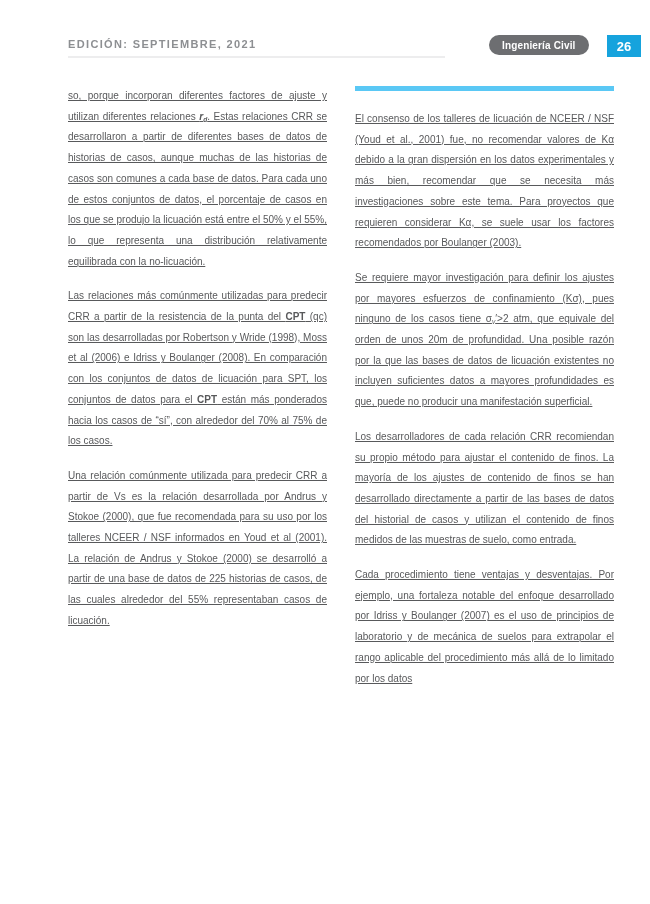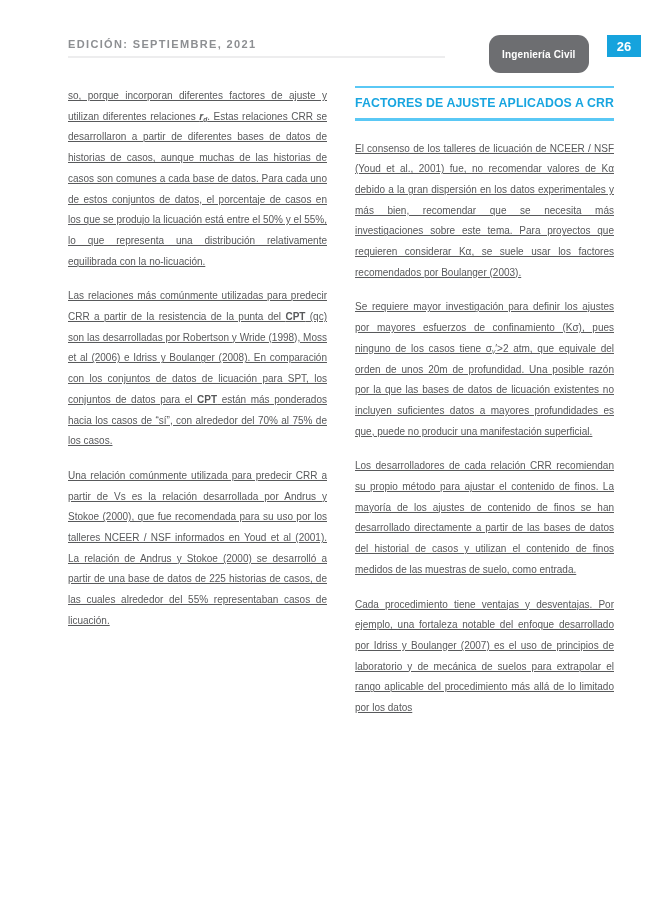--- a/index.html
+++ b/index.html
@@ -44,21 +44,21 @@
     left: 68px;
     top: 56px;
     width: 377px;
     height: 2px;
     background: #ededee;
   }
   .brand-badge {
     position: absolute;
     left: 489px;
     top: 35px;
-    height: 38px;
+    height: 20px;
     padding: 0 13px;
     border-radius: 11px;
     background: #6d6e71;
     color: #ffffff;
     font-size: 10px;
     font-weight: bold;
     letter-spacing: 0.15px;
     display: flex;
     align-items: center;
     justify-content: center;
@@ -154,21 +154,20 @@
       <div id="left-col-body">
           <p class="body-text">so, porque incorporan diferentes factores de ajuste y utilizan diferentes relaciones <b><i>r</i></b><b><i><sub>d</sub></i></b>. Estas relaciones CRR se desarrollaron a partir de diferentes bases de datos de historias de casos, aunque muchas de las historias de casos son comunes a cada base de datos. Para cada uno de estos conjuntos de datos, el porcentaje de casos en los que se produjo la licuación está entre el 50% y el 55%, lo que representa una distribución relativamente equilibrada con la no-licuación.</p>
           <p class="body-text">Las relaciones más comúnmente utilizadas para predecir CRR a partir de la resistencia de la punta del <b>CPT</b> (qc) son las desarrolladas por Robertson y Wride (1998), Moss et al (2006) e Idriss y Boulanger (2008). En comparación con los conjuntos de datos de licuación para SPT, los conjuntos de datos para el <b>CPT</b> están más ponderados hacia los casos de “sí”, con alrededor del 70% al 75% de los casos.</p>
           <p class="body-text">Una relación comúnmente utilizada para predecir CRR a partir de Vs es la relación desarrollada por Andrus y Stokoe (2000), que fue recomendada para su uso por los talleres NCEER / NSF informados en Youd et al (2001). La relación de Andrus y Stokoe (2000) se desarrolló a partir de una base de datos de 225 historias de casos, de las cuales alrededor del 55% representaban casos de licuación.</p>
         </div>
     </div>
 
     <div class="col col-right">
       <div class="section-heading-block">
         <div class="sh-rule-top" style="background: rgb(90, 200, 245);"></div>
-        <h2 class="section-heading" style="color: rgb(24, 165, 224);">FACTORES DE AJUSTE APLICADOS A CRR</h2>
         <div class="sh-rule-bottom" style="background: rgb(90, 200, 245);"></div>
       </div>
       <div id="right-col-body">
           <p class="body-text">El consenso de los talleres de licuación de NCEER / NSF (Youd et al., 2001) fue, no recomendar valores de Kα debido a la gran dispersión en los datos experimentales y más bien, recomendar que se necesita más investigaciones sobre este tema. Para proyectos que requieren considerar Kα, se suele usar los factores recomendados por Boulanger (2003).</p>
           <p class="body-text">Se requiere mayor investigación para definir los ajustes por mayores esfuerzos de confinamiento (Kσ), pues ninguno de los casos tiene σ<i><sub>v</sub></i>′&gt;2 atm, que equivale del orden de unos 20m de profundidad. Una posible razón por la que las bases de datos de licuación existentes no incluyen suficientes datos a mayores profundidades es que, puede no producir una manifestación superficial.</p>
           <p class="body-text">Los desarrolladores de cada relación CRR recomiendan su propio método para ajustar el contenido de finos. La mayoría de los ajustes de contenido de finos se han desarrollado directamente a partir de las bases de datos del historial de casos y utilizan el contenido de finos medidos de las muestras de suelo, como entrada.</p>
           <p class="body-text">Cada procedimiento tiene ventajas y desventajas. Por ejemplo, una fortaleza notable del enfoque desarrollado por Idriss y Boulanger (2007) es el uso de principios de laboratorio y de mecánica de suelos para extrapolar el rango aplicable del procedimiento más allá de lo limitado por los datos</p>
         </div>
     </div>
 

